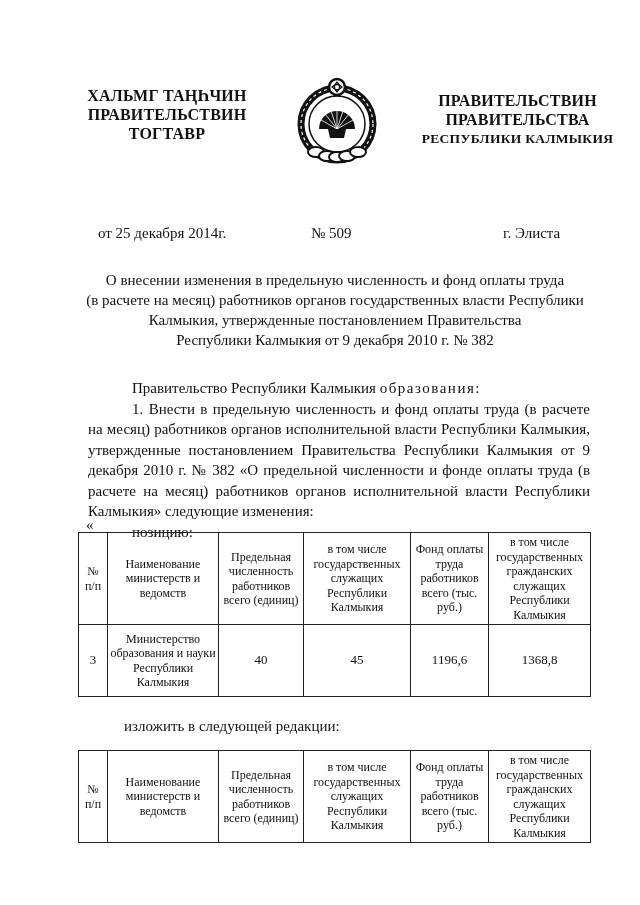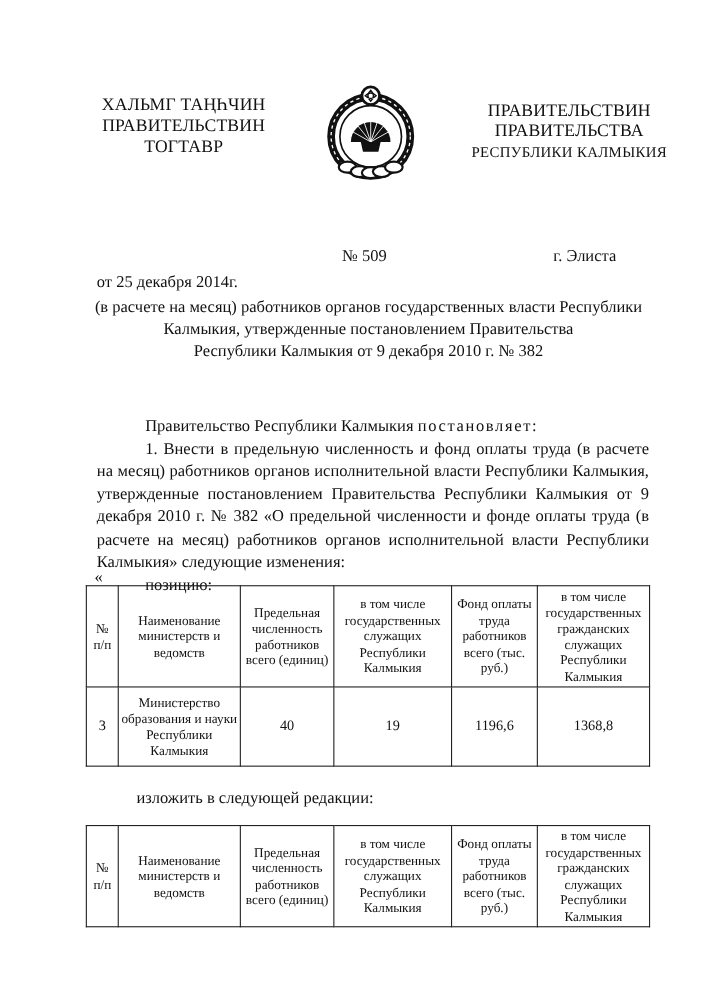--- a/index.html
+++ b/index.html
@@ -2,21 +2,21 @@
 <html><head>
   <meta charset="utf-8">
   <style>
     html, body { margin: 0; padding: 0; background: #ffffff; }
     body {
       width: 640px; height: 905px; position: relative; overflow: hidden;
       font-family: "Liberation Serif", "DejaVu Serif", serif; color: #111;
     }
     .abs { position: absolute; }
     .hdr {
-      font-weight: normal; text-align: center; line-height: 19px; font-size: 16px;
+      font-weight: bold; text-align: center; line-height: 19px; font-size: 16px;
       letter-spacing: 0.2px;
     }
     .hdr-left { left: 62px; top: 86px; width: 210px; }
     .hdr-right { left: 405px; top: 91px; width: 225px; }
     .hdr-right .l3 { font-size: 13.5px; letter-spacing: 0.3px; }
     .emblem { left: 290px; top: 74px; width: 94px; height: 94px; }
     .meta { top: 225px; font-size: 15px; }
     .title {
       left: 70px; top: 270px; width: 530px; text-align: center; font-size: 15px; line-height: 20px;
     }
@@ -80,33 +80,34 @@
     </g>
   </svg>
 </div>
 
 <div class="abs hdr hdr-right">
   <div>ПРАВИТЕЛЬСТВИН</div>
   <div>ПРАВИТЕЛЬСТВА</div>
   <div class="l3">РЕСПУБЛИКИ КАЛМЫКИЯ</div>
 </div>
 
-<div class="abs meta" style="left:88px;margin-top:24px;">от 25 декабря 2014г.</div>
+<div class="abs meta" style="left:98px;">от 25 декабря 2014г.</div>
 <div class="abs meta" style="left:311px;">№ 509</div>
 <div class="abs meta" style="left:503px;">г. Элиста</div>
 
 <div class="abs title">
+  <div>О внесении изменения в предельную численность и фонд оплаты труда</div>
   <div>(в расчете на месяц) работников органов государственных власти Республики</div>
   <div>Калмыкия, утвержденные постановлением Правительства</div>
   <div>Республики Калмыкия от 9 декабря 2010 г. № 382</div>
 </div>
 
 <div class="abs body-text">
   <p class="indent2">
-    <span>Правительство Республики Калмыкия </span><span class="spaced">постановляет:</span>
+    <span>Правительство Республики Калмыкия </span><span class="spaced">образования:</span>
   </p>
   <p class="indent" style="text-indent:44px;">1. Внести в предельную численность и фонд оплаты труда (в расчете на месяц) работников органов исполнительной власти Республики Калмыкия, утвержденные постановлением Правительства Республики Калмыкия от 9 декабря 2010 г. № 382 «О предельной численности и фонде оплаты труда (в расчете на месяц) работников органов исполнительной власти Республики Калмыкия» следующие изменения:</p>
   <p class="indent2">позицию:</p>
 </div>
 
 <div class="abs quote">«</div>
 
 <table class="t t1">
   <colgroup>
     <col style="width:29px">
@@ -122,21 +123,21 @@
     <th>Наименование министерств и ведомств</th>
     <th>Предельная численность работников всего (единиц)</th>
     <th>в том числе государственных служащих Республики Калмыкия</th>
     <th>Фонд оплаты труда работников всего (тыс. руб.)</th>
     <th>в том числе государственных гражданских служащих Республики Калмыкия</th>
   </tr>
   <tr style="height:72px">
     <td class="row-cell">3</td>
     <td>Министерство образования и науки Республики Калмыкия</td>
     <td class="row-cell">40</td>
-    <td class="row-cell">19</td>
+    <td class="row-cell">45</td>
     <td class="row-cell">1196,6</td>
     <td class="row-cell">1368,8</td>
   </tr>
 </tbody>
   </table>
 
 <div class="abs after">изложить в следующей редакции:</div>
 
 <table class="t t2">
   <colgroup>

